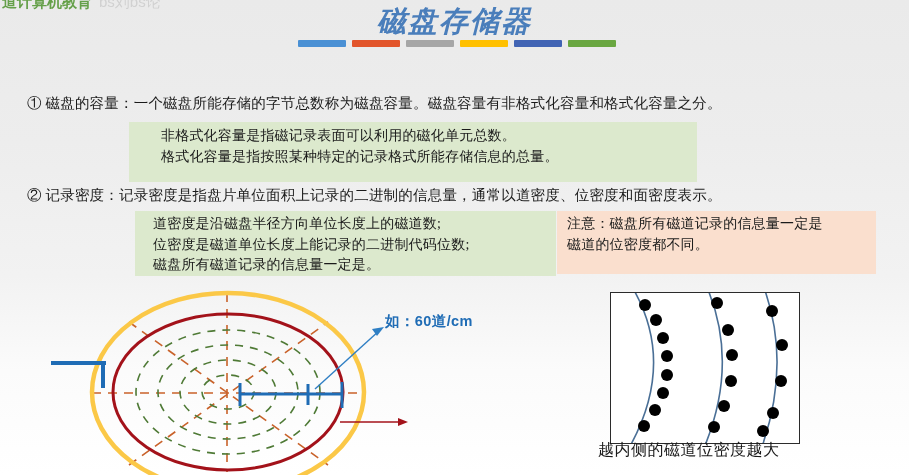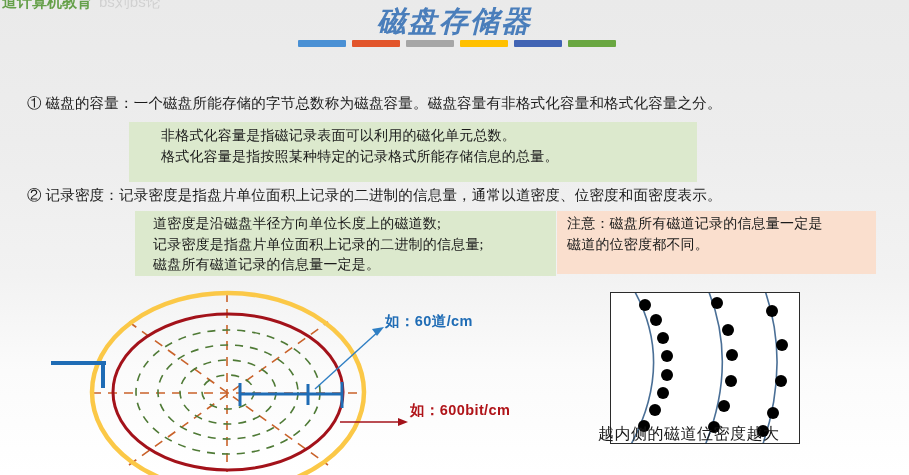--- a/index.html
+++ b/index.html
@@ -176,21 +176,21 @@
     width: 190px;
     height: 152px;
     border: 1px solid #2b2b2b;
     background: #ffffff;
     box-sizing: border-box;
     overflow: hidden;
   }
   #right-caption {
     position: absolute;
     left: 598px;
-    top: 424px;
+    top: 440px;
     font-family: "Liberation Serif", "DejaVu Serif", serif;
     font-size: 16px;
     color: #1a1a1a;
     white-space: nowrap;
     letter-spacing: 0.5px;
   }
 </style>
 </head>
 <body>
 
@@ -217,21 +217,21 @@
 
   <div id="greenbox1">
     <div class="boxline">非格式化容量是指磁记录表面可以利用的磁化单元总数。</div>
     <div class="boxline">格式化容量是指按照某种特定的记录格式所能存储信息的总量。</div>
   </div>
 
   <div class="para" id="para2">② 记录密度：记录密度是指盘片单位面积上记录的二进制的信息量，通常以道密度、位密度和面密度表示。</div>
 
   <div id="greenbox2">
     <div class="boxline">道密度是沿磁盘半径方向单位长度上的磁道数;</div>
-    <div class="boxline">记录密度是指盘片单位面积上记录的二进制的信息量;</div>
+    <div class="boxline">位密度是磁道单位长度上能记录的二进制代码位数;</div>
     <div class="boxline">磁盘所有磁道记录的信息量一定是。</div>
   </div>
 
   <div id="pinkbox">
     <div class="boxline">注意：磁盘所有磁道记录的信息量一定是</div>
     <div class="boxline">磁道的位密度都不同。</div>
   </div>
 
   <div id="disk-diagram">
     <svg id="disk-svg" width="560" height="193" viewBox="0 0 560 193" xmlns="http://www.w3.org/2000/svg">
@@ -272,21 +272,20 @@
       </g>
 
       <g stroke="#a3121a" stroke-width="1.3" fill="none">
         <line x1="300" y1="140" x2="362" y2="140"></line>
         <polygon points="368,140 358,136 358,144" fill="#a3121a" stroke="none"></polygon>
       </g>
     </svg>
   </div>
 
   <div class="diagram-label" id="label-track">如：60道/cm</div>
-  <div class="diagram-label" id="label-bit">如：600bit/cm</div>
 
   <div id="right-panel">
     <svg width="188" height="150" viewBox="0 0 188 150" xmlns="http://www.w3.org/2000/svg">
 
       <g>
         <path d="M 20 -8 Q 68 72 14 162" fill="none" stroke="#4a6f96" stroke-width="1.6"></path>
         <g fill="#000000">
           <circle cx="34" cy="12" r="6"></circle>
           <circle cx="45" cy="27" r="6"></circle>
           <circle cx="52" cy="45" r="6"></circle>

